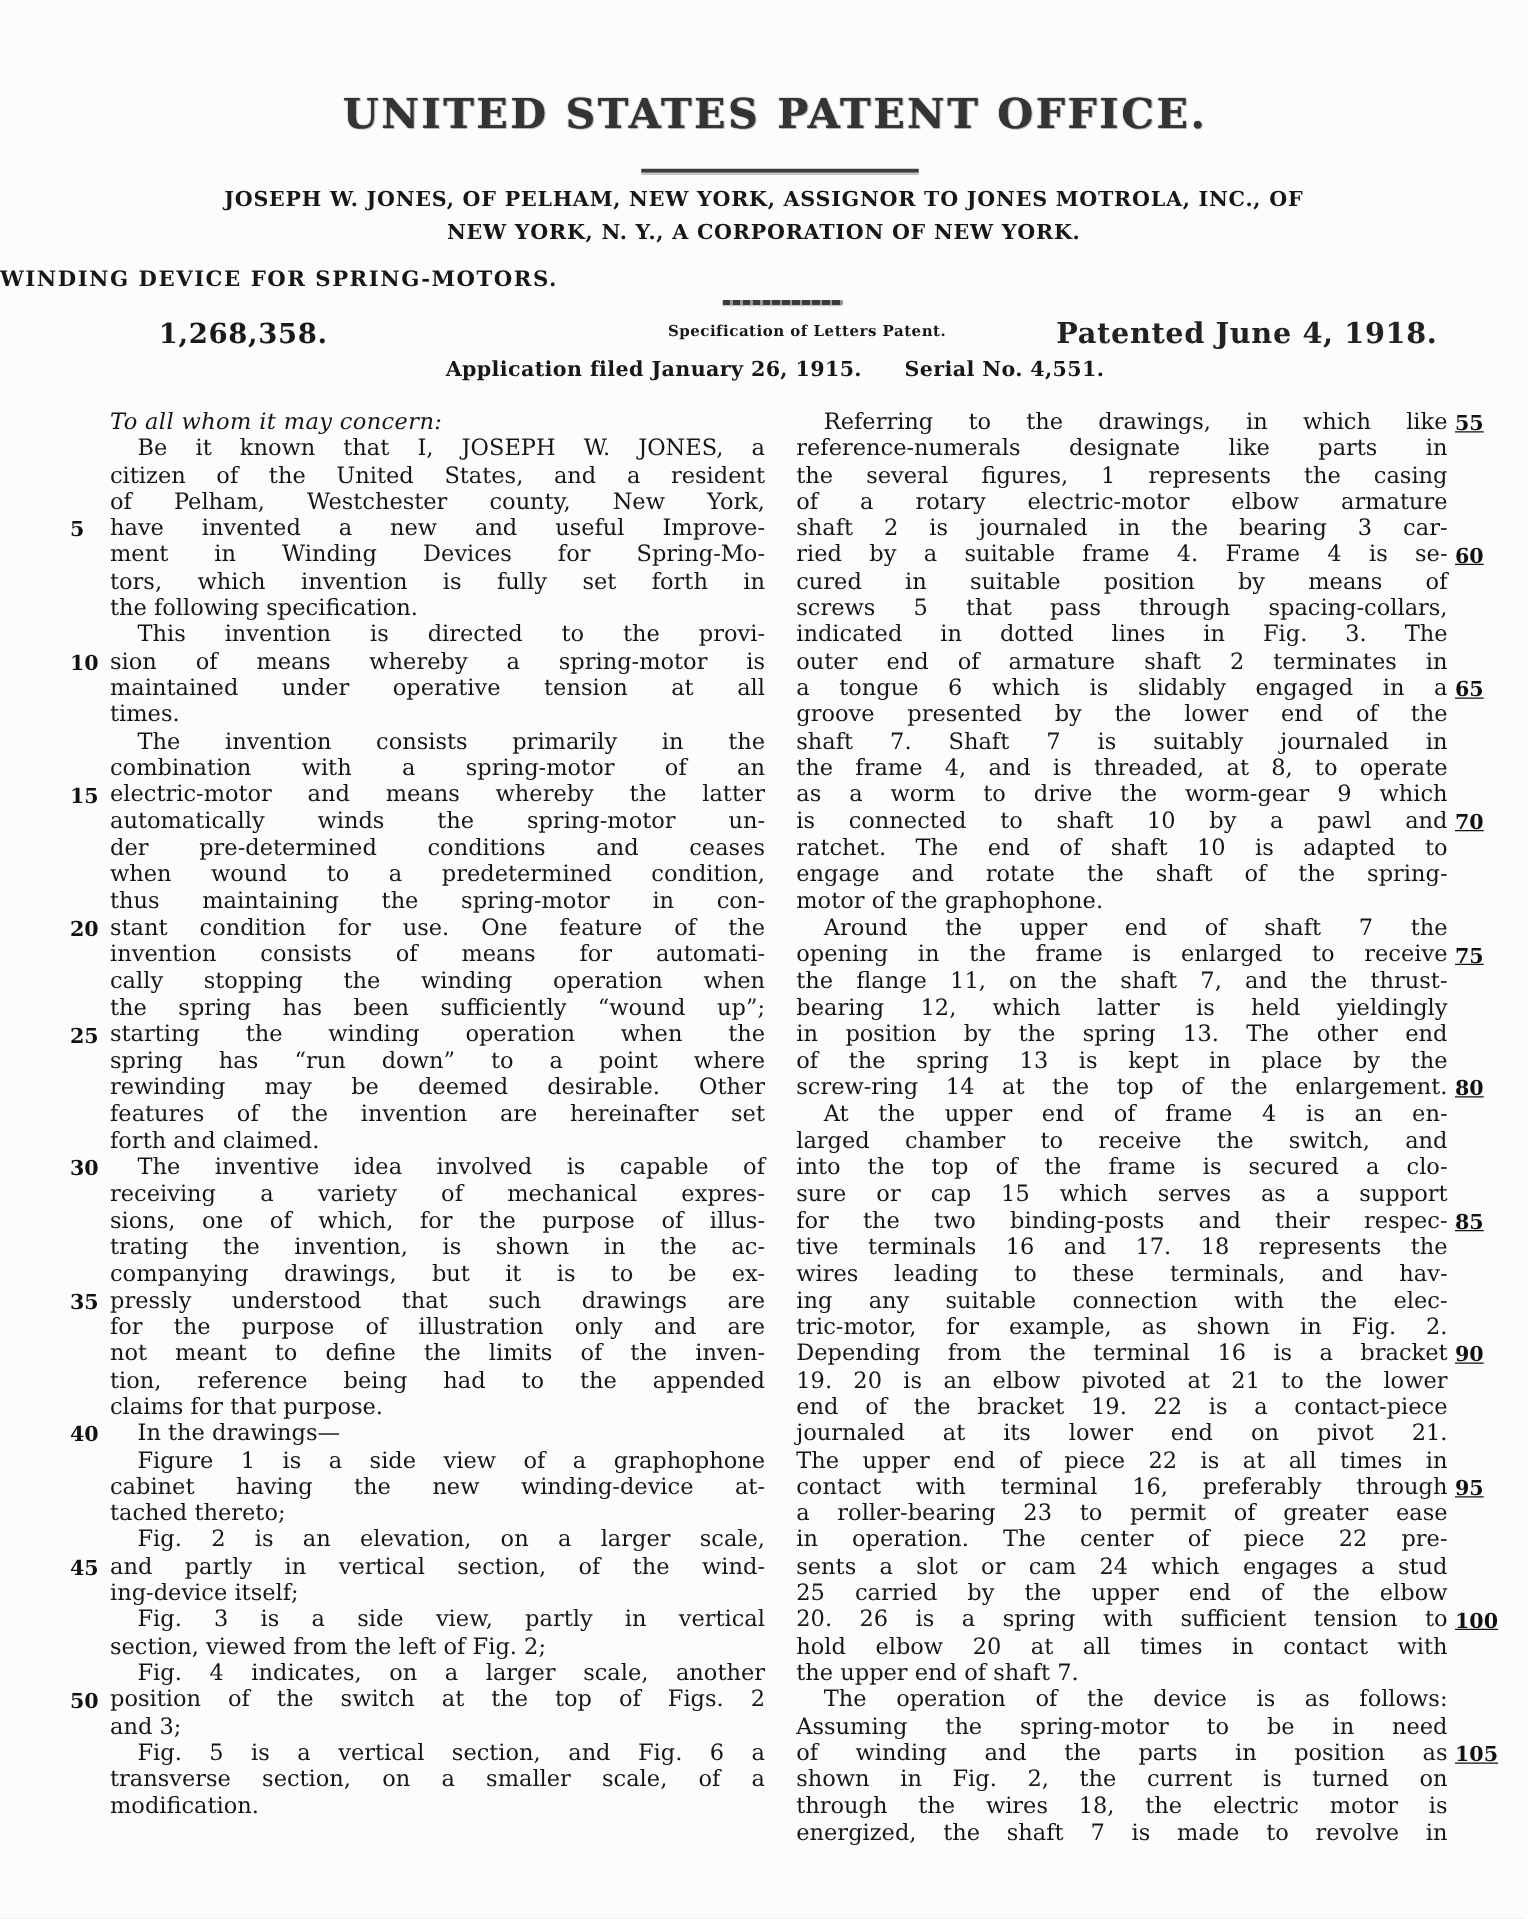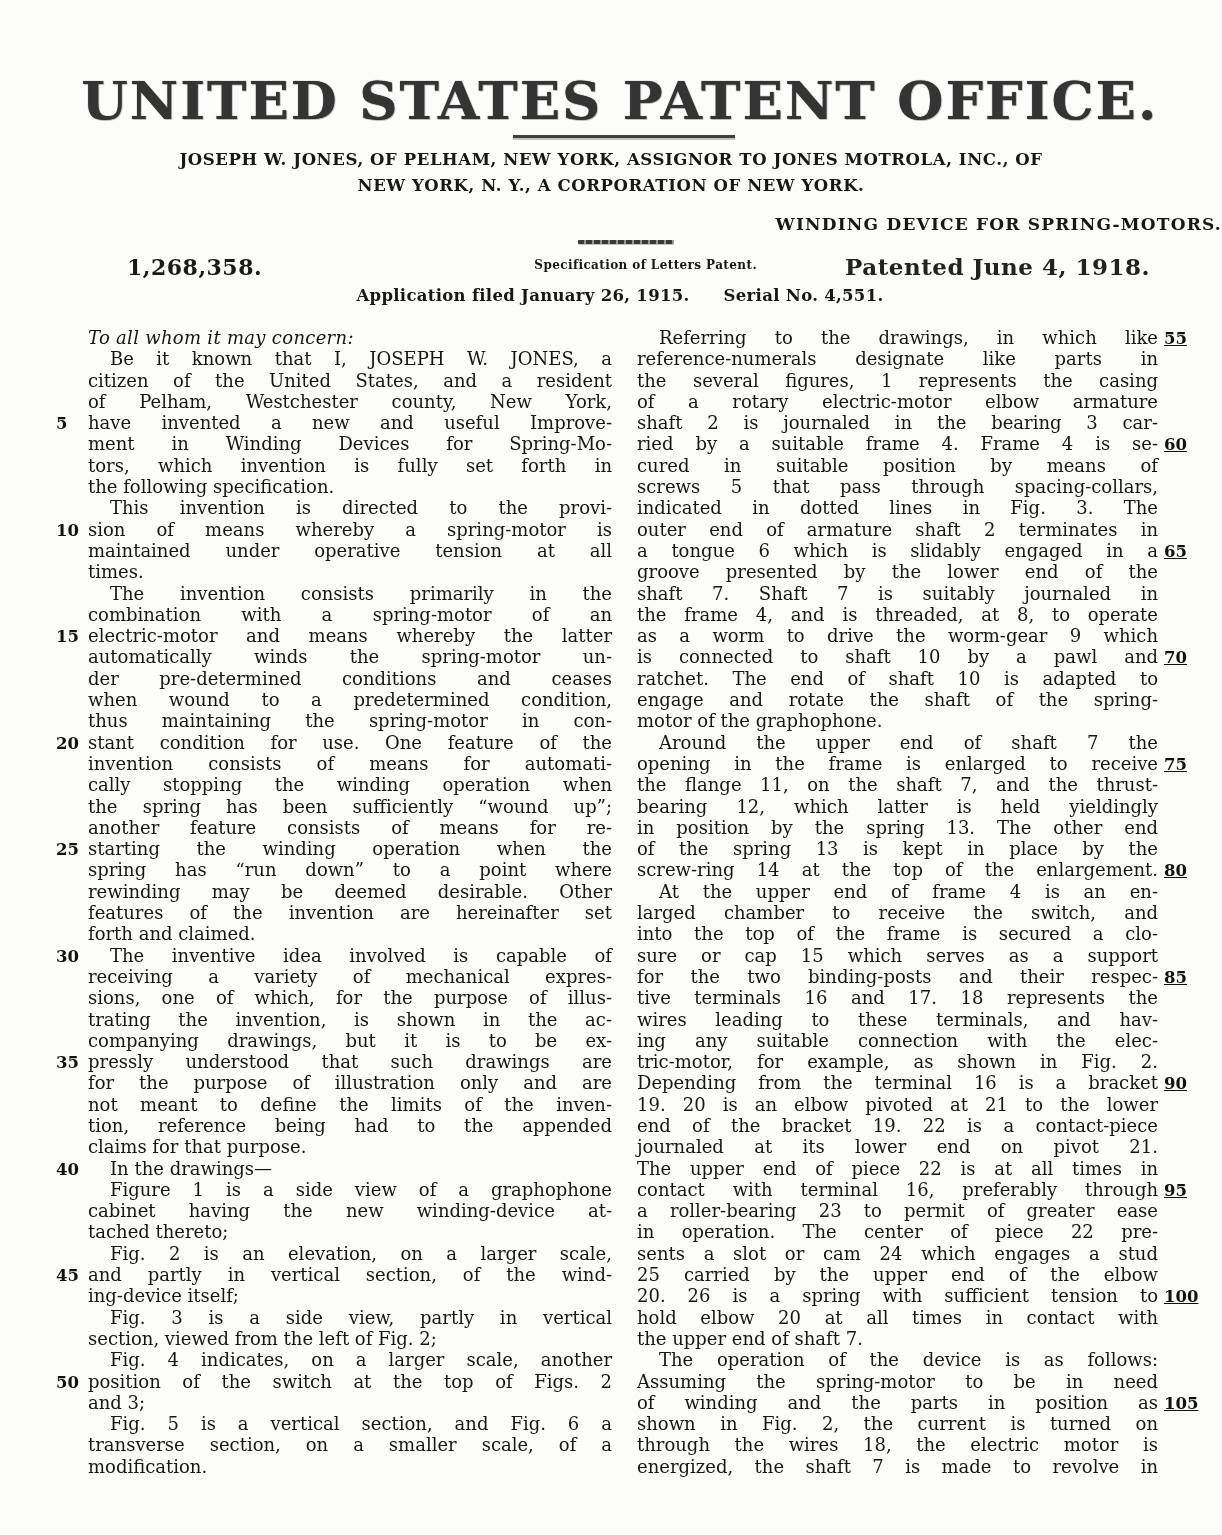--- a/index.html
+++ b/index.html
@@ -9,21 +9,21 @@
     margin:0 auto;
     background:#fcfcfb;
     color:#1b1b1b;
     font-family:"DejaVu Serif", serif;
     overflow:hidden;
   }
   
   .office-title{
     position:absolute;top:74px;left:0;right:0;
     text-align:center;
-    font-weight:700;font-size:53px;line-height:1;
+    font-weight:700;font-size:33px;line-height:1;
     letter-spacing:2px;
     color:#343434;
     text-shadow:0 0 1px rgba(45,45,45,.95), 1px 1px 0 rgba(120,120,120,.35);
     margin:0;
     padding-left:18px;
   }
   .title-rule{
     position:absolute;top:135px;left:513px;
     width:222px;height:3px;background:#3d3d3d;
     box-shadow:0 2px 0 rgba(90,90,90,.35);
@@ -31,21 +31,21 @@
   .attr{
     position:absolute;left:0;right:0;margin:0;
     text-align:center;
     font-weight:700;font-size:16.5px;line-height:1.2;
     letter-spacing:.6px;color:#171717;
   }
   .attr1{top:150px;}
   .attr2{top:176px;}
   .inv-title{
     position:absolute;top:214px;left:0;right:0;margin:0;
-    text-align:right;font-weight:700;font-size:17px;
+    text-align:left;font-weight:700;font-size:17px;
     letter-spacing:1.2px;color:#171717;
   }
   .short-rule{
     position:absolute;top:240px;left:578px;
     width:96px;height:4px;border-radius:1px;
     background:repeating-linear-gradient(90deg,#3a3a3a 0 6px,#989898 6px 8px);
     box-shadow:0 1px 0 rgba(120,120,120,.4);
   }
   .meta-row{
     position:absolute;top:254px;left:92px;right:72px;height:30px;margin-left:35px;
@@ -145,21 +145,20 @@
         <div class="line">combination with a spring-motor of an</div>
         <div class="line"><span class="lnum">15</span>electric-motor and means whereby the latter</div>
         <div class="line">automatically winds the spring-motor un-</div>
         <div class="line">der pre-determined conditions and ceases</div>
         <div class="line">when wound to a predetermined condition,</div>
         <div class="line">thus maintaining the spring-motor in con-</div>
         <div class="line"><span class="lnum">20</span>stant condition for use. One feature of the</div>
         <div class="line">invention consists of means for automati-</div>
         <div class="line">cally stopping the winding operation when</div>
         <div class="line">the spring has been sufficiently “wound up”;</div>
-        <div class="line">another feature consists of means for re-</div>
         <div class="line"><span class="lnum">25</span>starting the winding operation when the</div>
         <div class="line">spring has “run down” to a point where</div>
         <div class="line">rewinding may be deemed desirable. Other</div>
         <div class="line">features of the invention are hereinafter set</div>
         <div class="line nj">forth and claimed.</div>
         <div class="line ind"><span class="lnum">30</span>The inventive idea involved is capable of</div>
         <div class="line">receiving a variety of mechanical expres-</div>
         <div class="line">sions, one of which, for the purpose of illus-</div>
         <div class="line">trating the invention, is shown in the ac-</div>
         <div class="line">companying drawings, but it is to be ex-</div>

